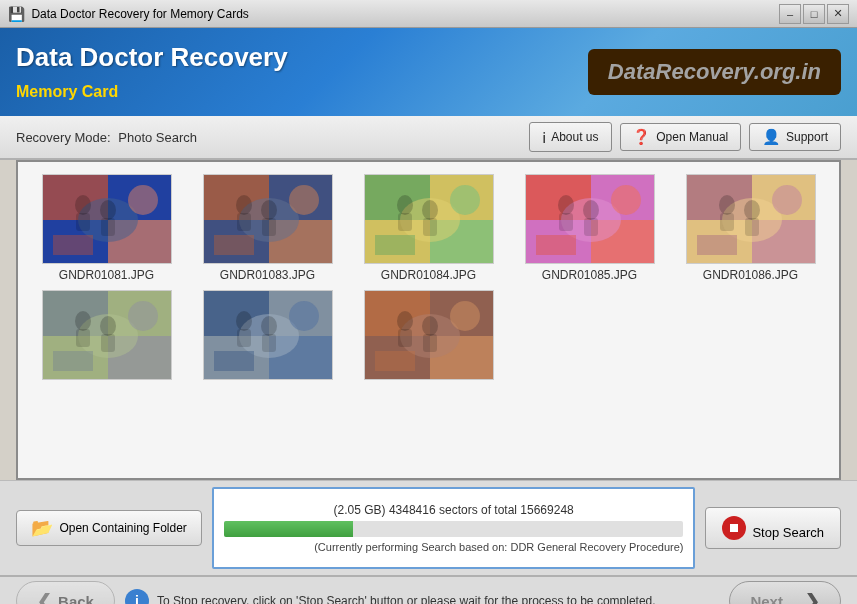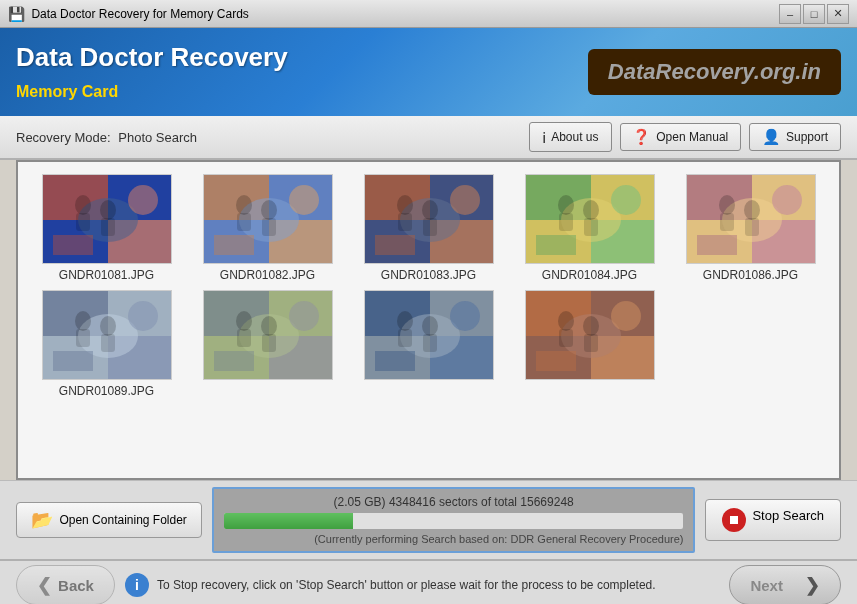--- a/index.html
+++ b/index.html
@@ -134,41 +134,41 @@
       border-radius: 4px;
       cursor: pointer;
       font-size: 12px;
       white-space: nowrap;
     }
     .open-folder-btn .folder-icon { font-size: 18px; }
 
     .progress-area {
       flex: 1;
       border: 2px solid #6a9fd8;
-      background: #a3a3a3;
-      padding: 6px 10px;
+      background: #ffffff;
+      padding: 14px 10px;
       border-radius: 2px;
     }
     .progress-text { font-size: 12px; color: #333; text-align: center; margin-bottom: 4px; }
     .progress-bar-bg {
       background: #e0e0e0;
       height: 16px;
       border-radius: 2px;
       overflow: hidden;
       margin-bottom: 4px;
     }
     .progress-bar-fill {
       background: linear-gradient(to bottom, #60c060, #40a040);
       height: 100%;
       width: 28%;
     }
     .progress-subtext { font-size: 11px; color: #444; text-align: right; }
 
     .stop-search-btn {
-      display: flex; align-items: flex-start; gap: 6px;
+      display: flex; align-items: flex-end; gap: 6px;
       padding: 8px 16px;
       background: linear-gradient(to bottom, #f8f8f8, #dcdcdc);
       border: 1px solid #999;
       border-radius: 4px;
       cursor: pointer;
       font-size: 13px;
       white-space: nowrap;
     }
     .stop-icon { width: 24px; height: 24px; background: #cc2020; border-radius: 50%; display: flex; align-items: center; justify-content: center; }
     .stop-icon::after { content: ''; display: block; width: 8px; height: 8px; background: white; }
@@ -283,38 +283,20 @@
         <rect x="33" y="38" width="14" height="18" rx="3" fill="rgba(0,0,0,0.15)"></rect>
         <ellipse cx="65" cy="35" rx="8" ry="10" fill="rgba(0,0,0,0.2)"></ellipse>
         <rect x="58" y="43" width="14" height="18" rx="3" fill="rgba(0,0,0,0.15)"></rect>
       </svg>
     </div>
     <div class="photo-label">GNDR01081.JPG</div>
   </div>
       <div class="photo-item">
     <div class="photo-thumb">
       <svg viewBox="0 0 130 90" xmlns="http://www.w3.org/2000/svg">
-        <rect width="130" height="90" fill="#6080c0"></rect>
-        <rect x="0" y="0" width="65" height="45" fill="#d08040" opacity="0.7"></rect>
-        <rect x="65" y="45" width="65" height="45" fill="#e0a060" opacity="0.7"></rect>
-        <ellipse cx="65" cy="45" rx="30" ry="22" fill="#80a0d0" opacity="0.5"></ellipse>
-        <rect x="10" y="60" width="40" height="20" fill="#d08040" opacity="0.4"></rect>
-        <circle cx="100" cy="25" r="15" fill="#e0a060" opacity="0.5"></circle>
-
-        <ellipse cx="40" cy="30" rx="8" ry="10" fill="rgba(0,0,0,0.2)"></ellipse>
-        <rect x="33" y="38" width="14" height="18" rx="3" fill="rgba(0,0,0,0.15)"></rect>
-        <ellipse cx="65" cy="35" rx="8" ry="10" fill="rgba(0,0,0,0.2)"></ellipse>
-        <rect x="58" y="43" width="14" height="18" rx="3" fill="rgba(0,0,0,0.15)"></rect>
-      </svg>
-    </div>
-    <div class="photo-label">GNDR01082.JPG</div>
-  </div>
-      <div class="photo-item">
-    <div class="photo-thumb">
-      <svg viewBox="0 0 130 90" xmlns="http://www.w3.org/2000/svg">
         <rect width="130" height="90" fill="#405080"></rect>
         <rect x="0" y="0" width="65" height="45" fill="#c06030" opacity="0.7"></rect>
         <rect x="65" y="45" width="65" height="45" fill="#d08050" opacity="0.7"></rect>
         <ellipse cx="65" cy="45" rx="30" ry="22" fill="#607090" opacity="0.5"></ellipse>
         <rect x="10" y="60" width="40" height="20" fill="#c06030" opacity="0.4"></rect>
         <circle cx="100" cy="25" r="15" fill="#d08050" opacity="0.5"></circle>
 
         <ellipse cx="40" cy="30" rx="8" ry="10" fill="rgba(0,0,0,0.2)"></ellipse>
         <rect x="33" y="38" width="14" height="18" rx="3" fill="rgba(0,0,0,0.15)"></rect>
         <ellipse cx="65" cy="35" rx="8" ry="10" fill="rgba(0,0,0,0.2)"></ellipse>
@@ -337,56 +319,56 @@
         <rect x="33" y="38" width="14" height="18" rx="3" fill="rgba(0,0,0,0.15)"></rect>
         <ellipse cx="65" cy="35" rx="8" ry="10" fill="rgba(0,0,0,0.2)"></ellipse>
         <rect x="58" y="43" width="14" height="18" rx="3" fill="rgba(0,0,0,0.15)"></rect>
       </svg>
     </div>
     <div class="photo-label">GNDR01084.JPG</div>
   </div>
       <div class="photo-item">
     <div class="photo-thumb">
       <svg viewBox="0 0 130 90" xmlns="http://www.w3.org/2000/svg">
+        <rect width="130" height="90" fill="#d070c0"></rect>
+        <rect x="0" y="0" width="65" height="45" fill="#e05030" opacity="0.7"></rect>
+        <rect x="65" y="45" width="65" height="45" fill="#f07050" opacity="0.7"></rect>
+        <ellipse cx="65" cy="45" rx="30" ry="22" fill="#e090d0" opacity="0.5"></ellipse>
+        <rect x="10" y="60" width="40" height="20" fill="#e05030" opacity="0.4"></rect>
+        <circle cx="100" cy="25" r="15" fill="#f07050" opacity="0.5"></circle>
+
+        <ellipse cx="40" cy="30" rx="8" ry="10" fill="rgba(0,0,0,0.2)"></ellipse>
+        <rect x="33" y="38" width="14" height="18" rx="3" fill="rgba(0,0,0,0.15)"></rect>
+        <ellipse cx="65" cy="35" rx="8" ry="10" fill="rgba(0,0,0,0.2)"></ellipse>
+        <rect x="58" y="43" width="14" height="18" rx="3" fill="rgba(0,0,0,0.15)"></rect>
+      </svg>
+    </div>
+    <div class="photo-label">GNDR01085.JPG</div>
+  </div>
+      <div class="photo-item">
+    <div class="photo-thumb">
+      <svg viewBox="0 0 130 90" xmlns="http://www.w3.org/2000/svg">
         <rect width="130" height="90" fill="#e0c080"></rect>
         <rect x="0" y="0" width="65" height="45" fill="#a06080" opacity="0.7"></rect>
         <rect x="65" y="45" width="65" height="45" fill="#c080a0" opacity="0.7"></rect>
         <ellipse cx="65" cy="45" rx="30" ry="22" fill="#f0d090" opacity="0.5"></ellipse>
         <rect x="10" y="60" width="40" height="20" fill="#a06080" opacity="0.4"></rect>
         <circle cx="100" cy="25" r="15" fill="#c080a0" opacity="0.5"></circle>
 
         <ellipse cx="40" cy="30" rx="8" ry="10" fill="rgba(0,0,0,0.2)"></ellipse>
         <rect x="33" y="38" width="14" height="18" rx="3" fill="rgba(0,0,0,0.15)"></rect>
         <ellipse cx="65" cy="35" rx="8" ry="10" fill="rgba(0,0,0,0.2)"></ellipse>
         <rect x="58" y="43" width="14" height="18" rx="3" fill="rgba(0,0,0,0.15)"></rect>
       </svg>
     </div>
     <div class="photo-label">GNDR01086.JPG</div>
   </div>
       <div class="photo-item">
     <div class="photo-thumb">
       <svg viewBox="0 0 130 90" xmlns="http://www.w3.org/2000/svg">
-        <rect width="130" height="90" fill="#a0b0c0"></rect>
-        <rect x="0" y="0" width="65" height="45" fill="#607090" opacity="0.7"></rect>
-        <rect x="65" y="45" width="65" height="45" fill="#8090b0" opacity="0.7"></rect>
-        <ellipse cx="65" cy="45" rx="30" ry="22" fill="#c0d0e0" opacity="0.5"></ellipse>
-        <rect x="10" y="60" width="40" height="20" fill="#607090" opacity="0.4"></rect>
-        <circle cx="100" cy="25" r="15" fill="#8090b0" opacity="0.5"></circle>
-
-        <ellipse cx="40" cy="30" rx="8" ry="10" fill="rgba(0,0,0,0.2)"></ellipse>
-        <rect x="33" y="38" width="14" height="18" rx="3" fill="rgba(0,0,0,0.15)"></rect>
-        <ellipse cx="65" cy="35" rx="8" ry="10" fill="rgba(0,0,0,0.2)"></ellipse>
-        <rect x="58" y="43" width="14" height="18" rx="3" fill="rgba(0,0,0,0.15)"></rect>
-      </svg>
-    </div>
-    <div class="photo-label">GNDR01089.JPG</div>
-  </div>
-      <div class="photo-item">
-    <div class="photo-thumb">
-      <svg viewBox="0 0 130 90" xmlns="http://www.w3.org/2000/svg">
         <rect width="130" height="90" fill="#a0b080"></rect>
         <rect x="0" y="0" width="65" height="45" fill="#708090" opacity="0.7"></rect>
         <rect x="65" y="45" width="65" height="45" fill="#9090a0" opacity="0.7"></rect>
         <ellipse cx="65" cy="45" rx="30" ry="22" fill="#b0c090" opacity="0.5"></ellipse>
         <rect x="10" y="60" width="40" height="20" fill="#708090" opacity="0.4"></rect>
         <circle cx="100" cy="25" r="15" fill="#9090a0" opacity="0.5"></circle>
 
         <ellipse cx="40" cy="30" rx="8" ry="10" fill="rgba(0,0,0,0.2)"></ellipse>
         <rect x="33" y="38" width="14" height="18" rx="3" fill="rgba(0,0,0,0.15)"></rect>
         <ellipse cx="65" cy="35" rx="8" ry="10" fill="rgba(0,0,0,0.2)"></ellipse>

